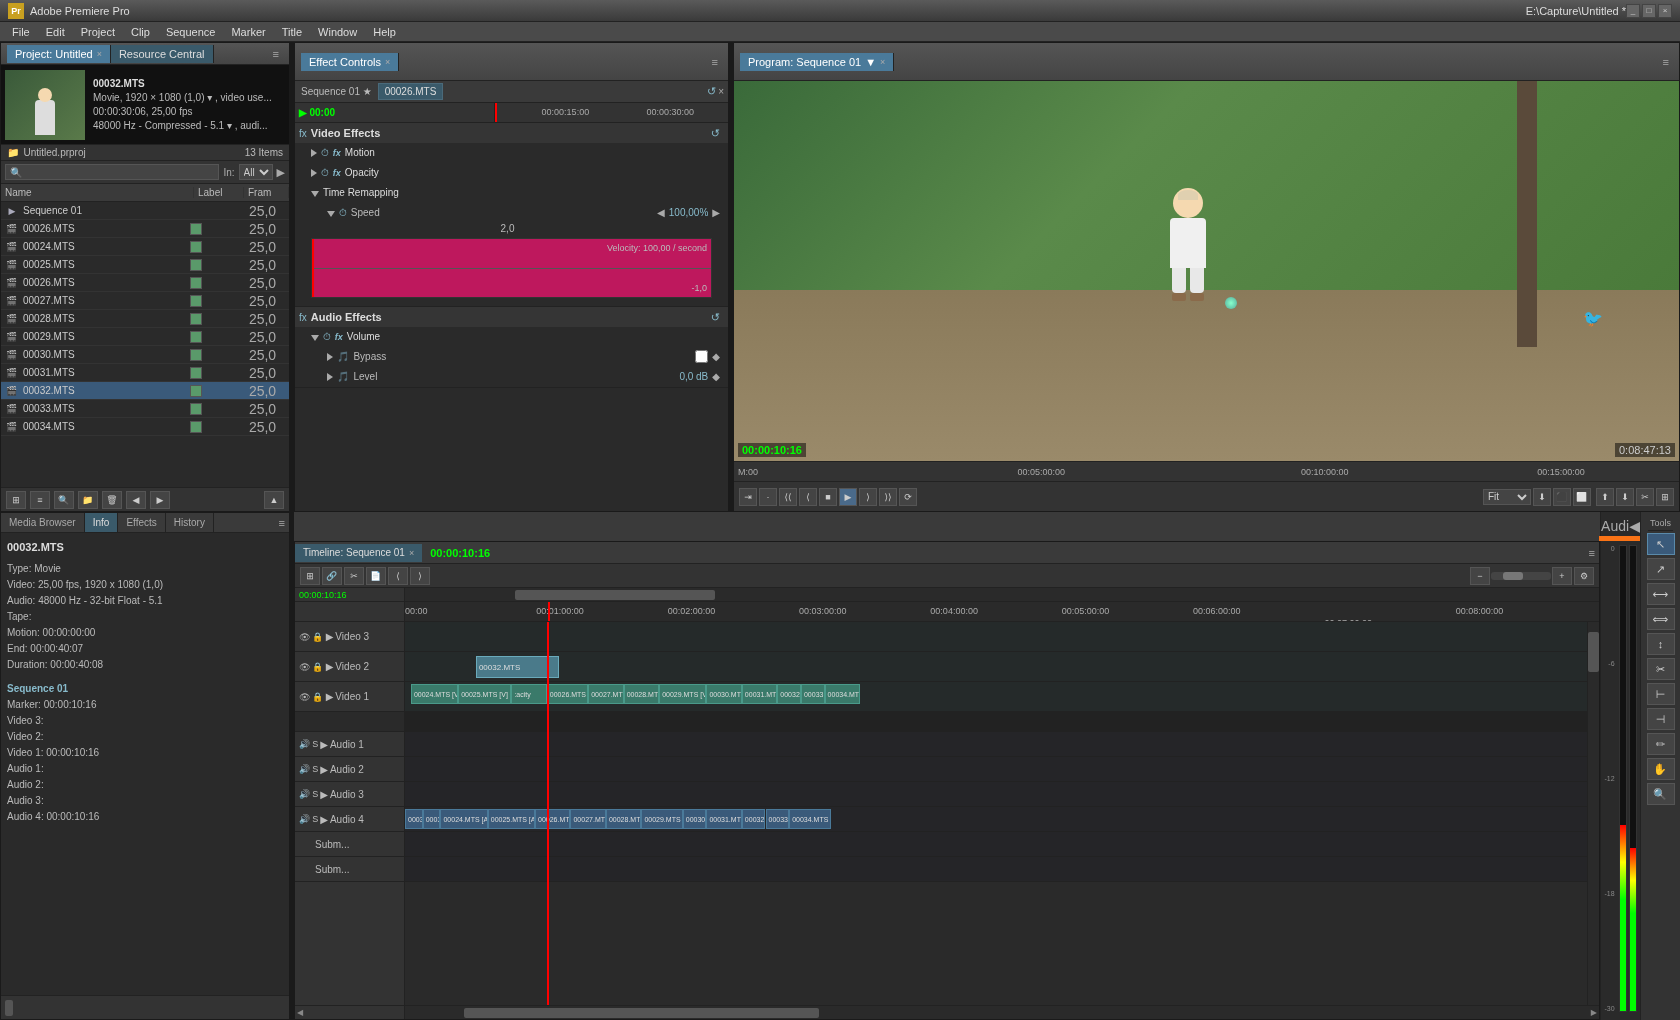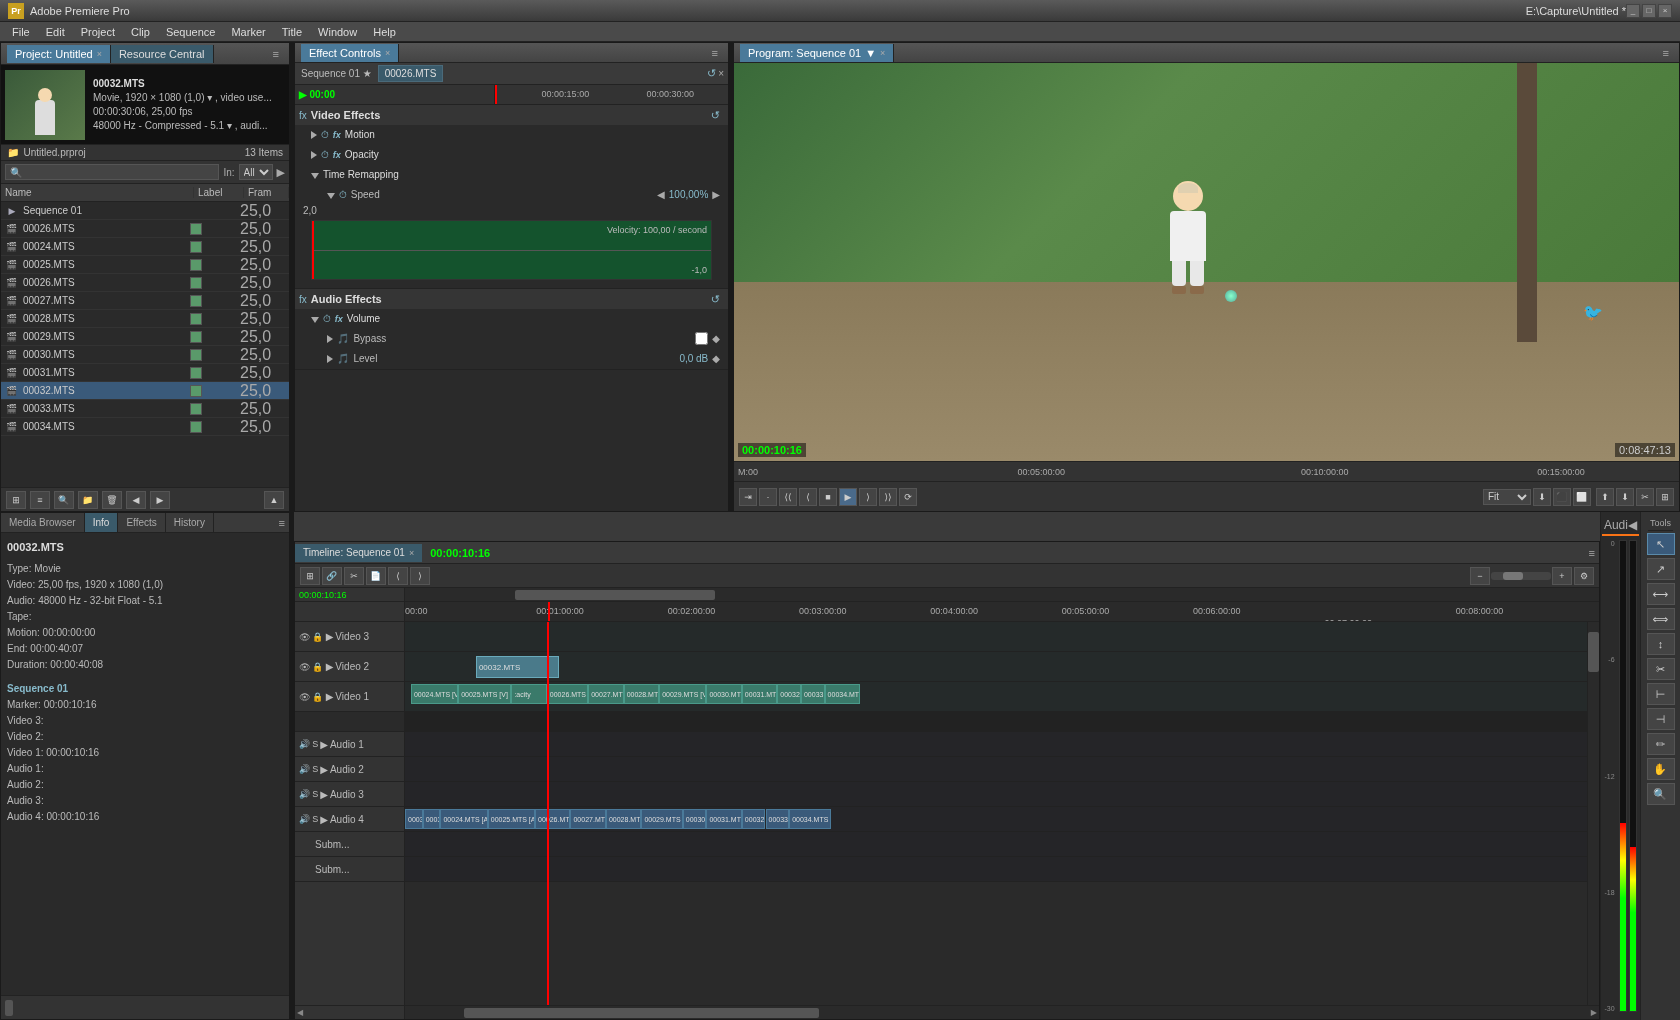--- a/index.html
+++ b/index.html
@@ -80,21 +80,21 @@
 
     
     .panel {
       background: #2a2a2a;
       border: 1px solid #1a1a1a;
       display: flex;
       flex-direction: column;
     }
     .panel-header {
       background: linear-gradient(to bottom, #555, #444);
-      height: 20px;
+      height: 38px;
       display: flex;
       align-items: center;
       padding: 0 6px;
       border-bottom: 1px solid #222;
       flex-shrink: 0;
     }
     .panel-tab {
       background: #3a5a6a;
       height: 18px;
       padding: 0 8px;
@@ -216,21 +216,21 @@
     }
     .file-icon.video { color: #7ab; }
     .file-icon.seq { color: #aab; }
     .file-name { flex: 1; color: #ccc; font-size: 10px; }
     .file-label { width: 50px; }
     .color-swatch {
       width: 12px; height: 12px;
       border: 1px solid #555;
       background: #5a9a6a;
     }
-    .file-frame { width: 45px; color: #aaa; font-size: 16px; text-align: left; }
+    .file-frame { width: 45px; color: #aaa; font-size: 14px; text-align: center; }
 
     
     #effect-controls-panel {
       width: 435px;
       flex-shrink: 0;
     }
     .ec-timeline-header {
       display: flex;
       align-items: center;
       height: 22px;
@@ -546,21 +546,21 @@
       width: 4px;
       background: #1a1a1a;
       cursor: col-resize;
       flex-shrink: 0;
     }
 
     .effect-indent1 { padding-left: 24px; }
 
     .velocity-graph {
       height: 60px;
-      background: #14532d;
+      background: #be185d;
       border: 1px solid #333;
       margin: 4px 8px;
       position: relative;
     }
     .velocity-line {
       position: absolute;
       left: 0; right: 0;
       top: 50%;
       height: 1px;
       background: #555;
@@ -855,21 +855,21 @@
             <div style="width:0;height:0;border-left:4px solid transparent;border-right:4px solid transparent;border-top:6px solid #aaa;margin-right:4px;margin-top:2px;"></div>
             <span style="color:#8bc;font-size:10px;margin-right:4px;">⏱</span>
             <span style="color:#bbb;font-size:10px;">Speed</span>
             <span style="flex:1;"></span>
             <span style="color:#aaa;cursor:pointer;font-size:10px;">◀</span>
             <span style="color:#8bc;font-size:10px;margin:0 4px;">100,00%</span>
             <span style="color:#aaa;cursor:pointer;font-size:10px;">▶</span>
           </div>
 
           <div style="padding:0 8px 4px 8px;">
-            <div style="color:#bbb;font-size:10px;text-align:left;margin-right:8px;margin-bottom:2px;">2,0</div>
+            <div style="color:#bbb;font-size:10px;text-align:center;margin-right:8px;margin-bottom:2px;">2,0</div>
             <div class="velocity-graph">
               <div class="velocity-line"></div>
               <div style="position:absolute;right:4px;top:4px;color:#bbb;font-size:9px;">Velocity: 100,00 / second</div>
               <div style="position:absolute;right:4px;bottom:4px;color:#bbb;font-size:9px;">-1,0</div>
               <div style="position:absolute;left:0;top:0;width:2px;height:100%;background:#f00;"></div>
             </div>
           </div>
         </div>
 
         <div class="effect-section">
@@ -1278,21 +1278,21 @@
           <span style="font-size:8px;color:#888;">◀</span>
         </div>
         <div style="flex:1;position:relative;height:100%;">
           <div style="position:absolute;left:5%;width:30%;height:10px;top:2px;background:#555;border-radius:2px;cursor:pointer;"></div>
         </div>
         <span style="font-size:8px;color:#888;padding:0 2px;">▶</span>
       </div>
     </div>
 
     <div id="audio-meter">
-      <div style="font-size:12px;color:#aaa;text-align:center;padding:2px;border-bottom:2px solid #f97316;">
+      <div style="font-size:14px;color:#aaa;text-align:center;padding:2px;border-bottom:5px solid #f97316;">
         <span>Audi◀</span>
       </div>
       <div style="display:flex;justify-content:center;gap:2px;padding:4px 4px;flex:1;position:relative;">
 
         <div style="font-size:7px;color:#888;display:flex;flex-direction:column;justify-content:space-between;text-align:right;padding-right:2px;height:100%;">
           <span>0</span>
           <span>-6</span>
           <span>-12</span>
           <span>-18</span>
           <span>-30</span>

